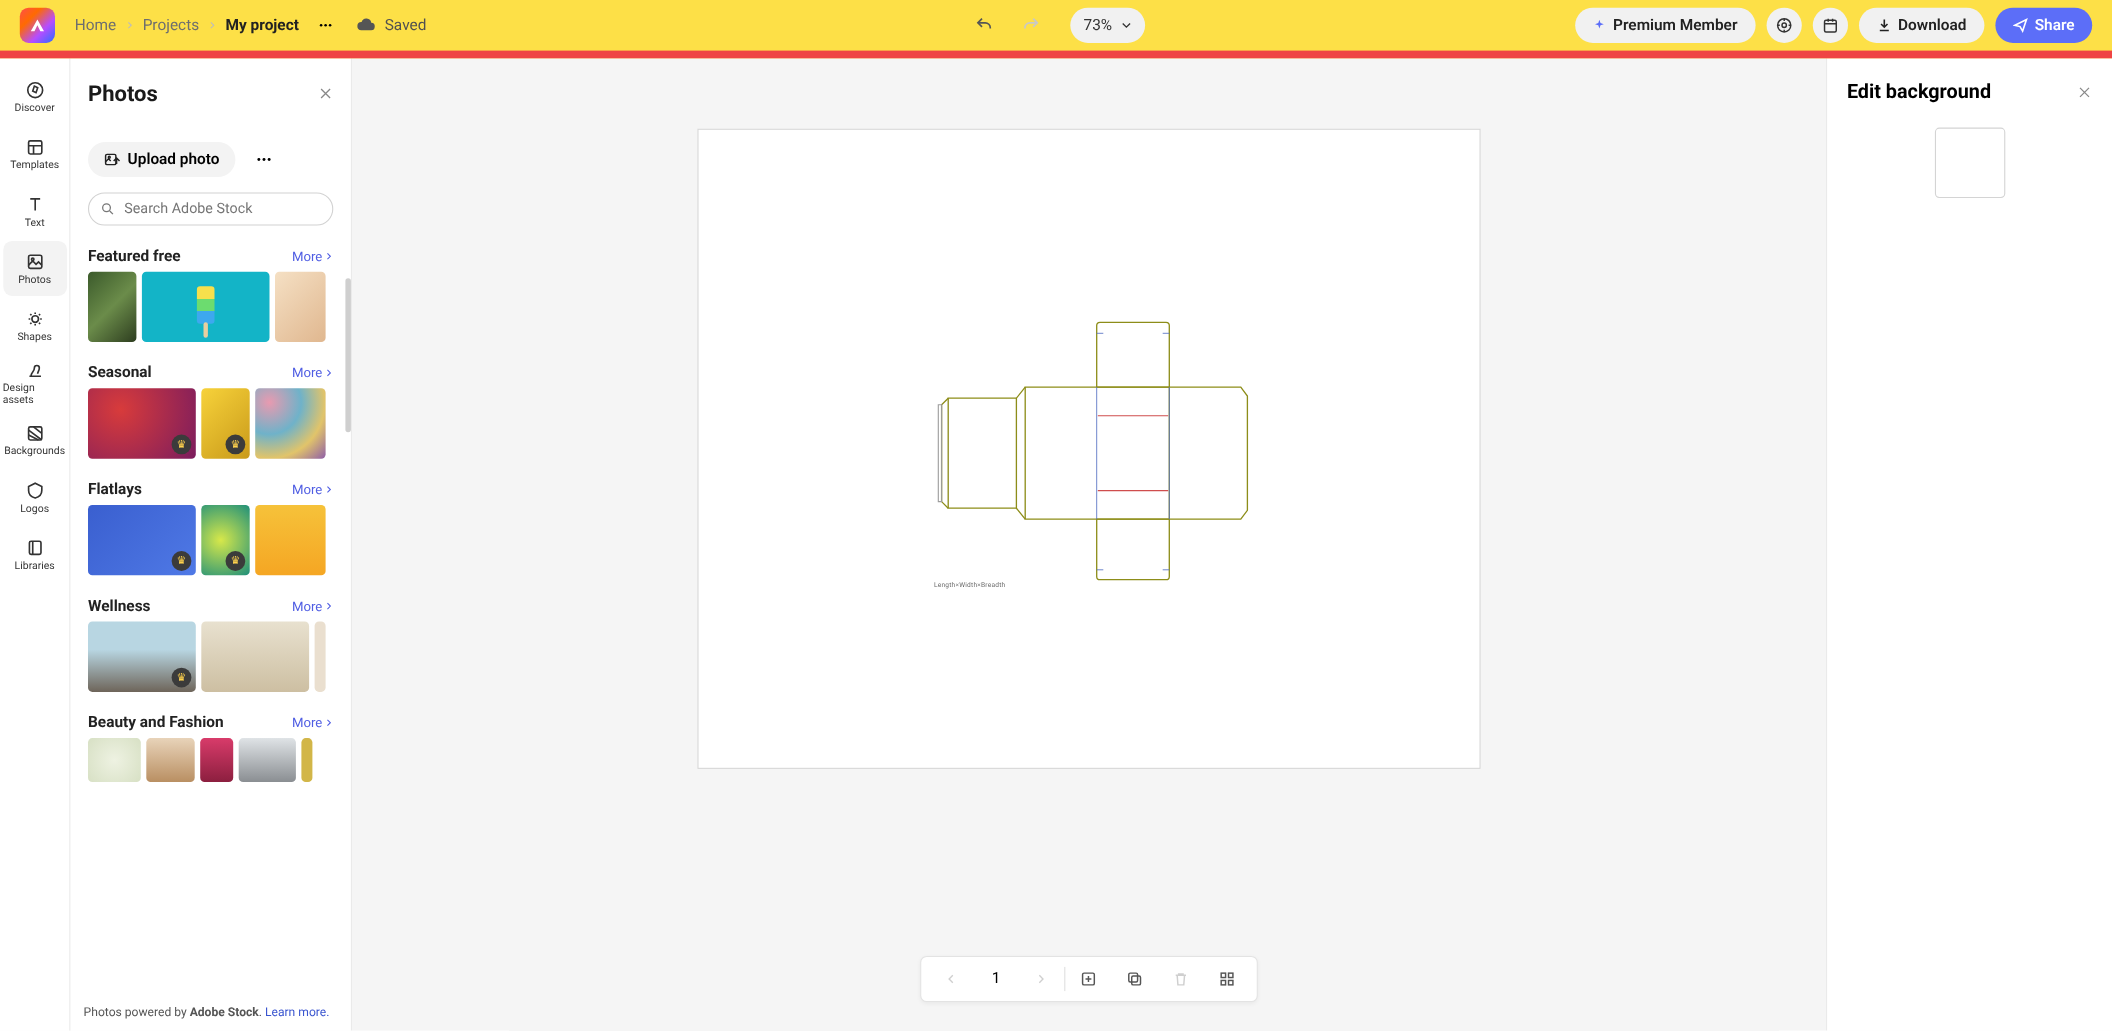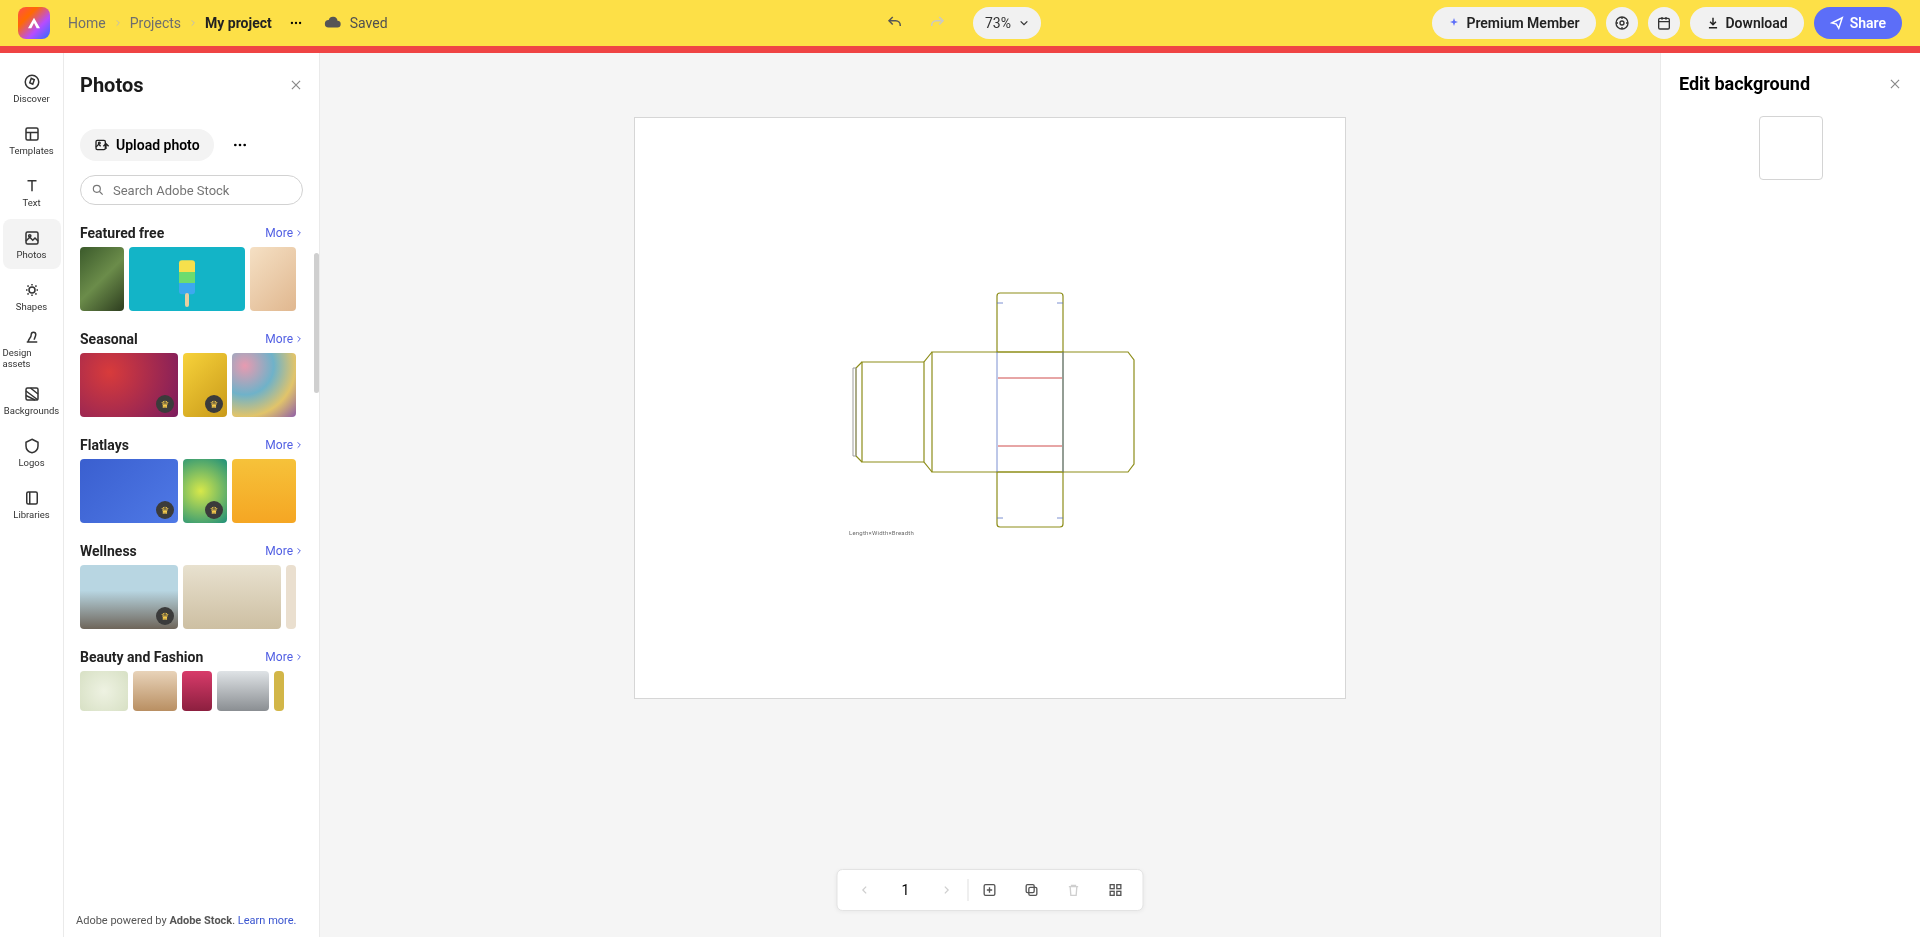--- a/index.html
+++ b/index.html
@@ -367,21 +367,21 @@
     <div class="thumbs" style="margin-bottom:0;">
       <div class="thumb" style="width:48px;height:40px;background:radial-gradient(circle,#eef2e2,#d7e0c4);"></div>
       <div class="thumb" style="width:44px;height:40px;background:linear-gradient(#e8d3b9,#b98f62);"></div>
       <div class="thumb" style="width:30px;height:40px;background:linear-gradient(#d83b6a,#8c1f3f);"></div>
       <div class="thumb" style="width:52px;height:40px;background:linear-gradient(#dfe3e6,#8a8e92);"></div>
       <div class="thumb" style="width:10px;height:40px;background:#d2b648;"></div>
     </div>
   </div>
   <div class="panel-scroll"></div>
   <div class="panel-foot">
-    <span>Adobe powered by </span><span class="pb">Adobe Stock</span><span>. </span><span class="lm">Learn more.</span>
+    <span>Photos powered by </span><span class="pb">Adobe Stock</span><span>. </span><span class="lm">Learn more.</span>
   </div>
 </div>
 
 <div class="canvas-wrap">
   <div class="artboard">
     <svg class="dieline" width="712" height="582" viewBox="0 0 712 582">
 
       <g class="olive">
 
         <path d="M362 178 q0 -3 3 -3 h60 q3 0 3 3 v56 h-66 z"></path>

